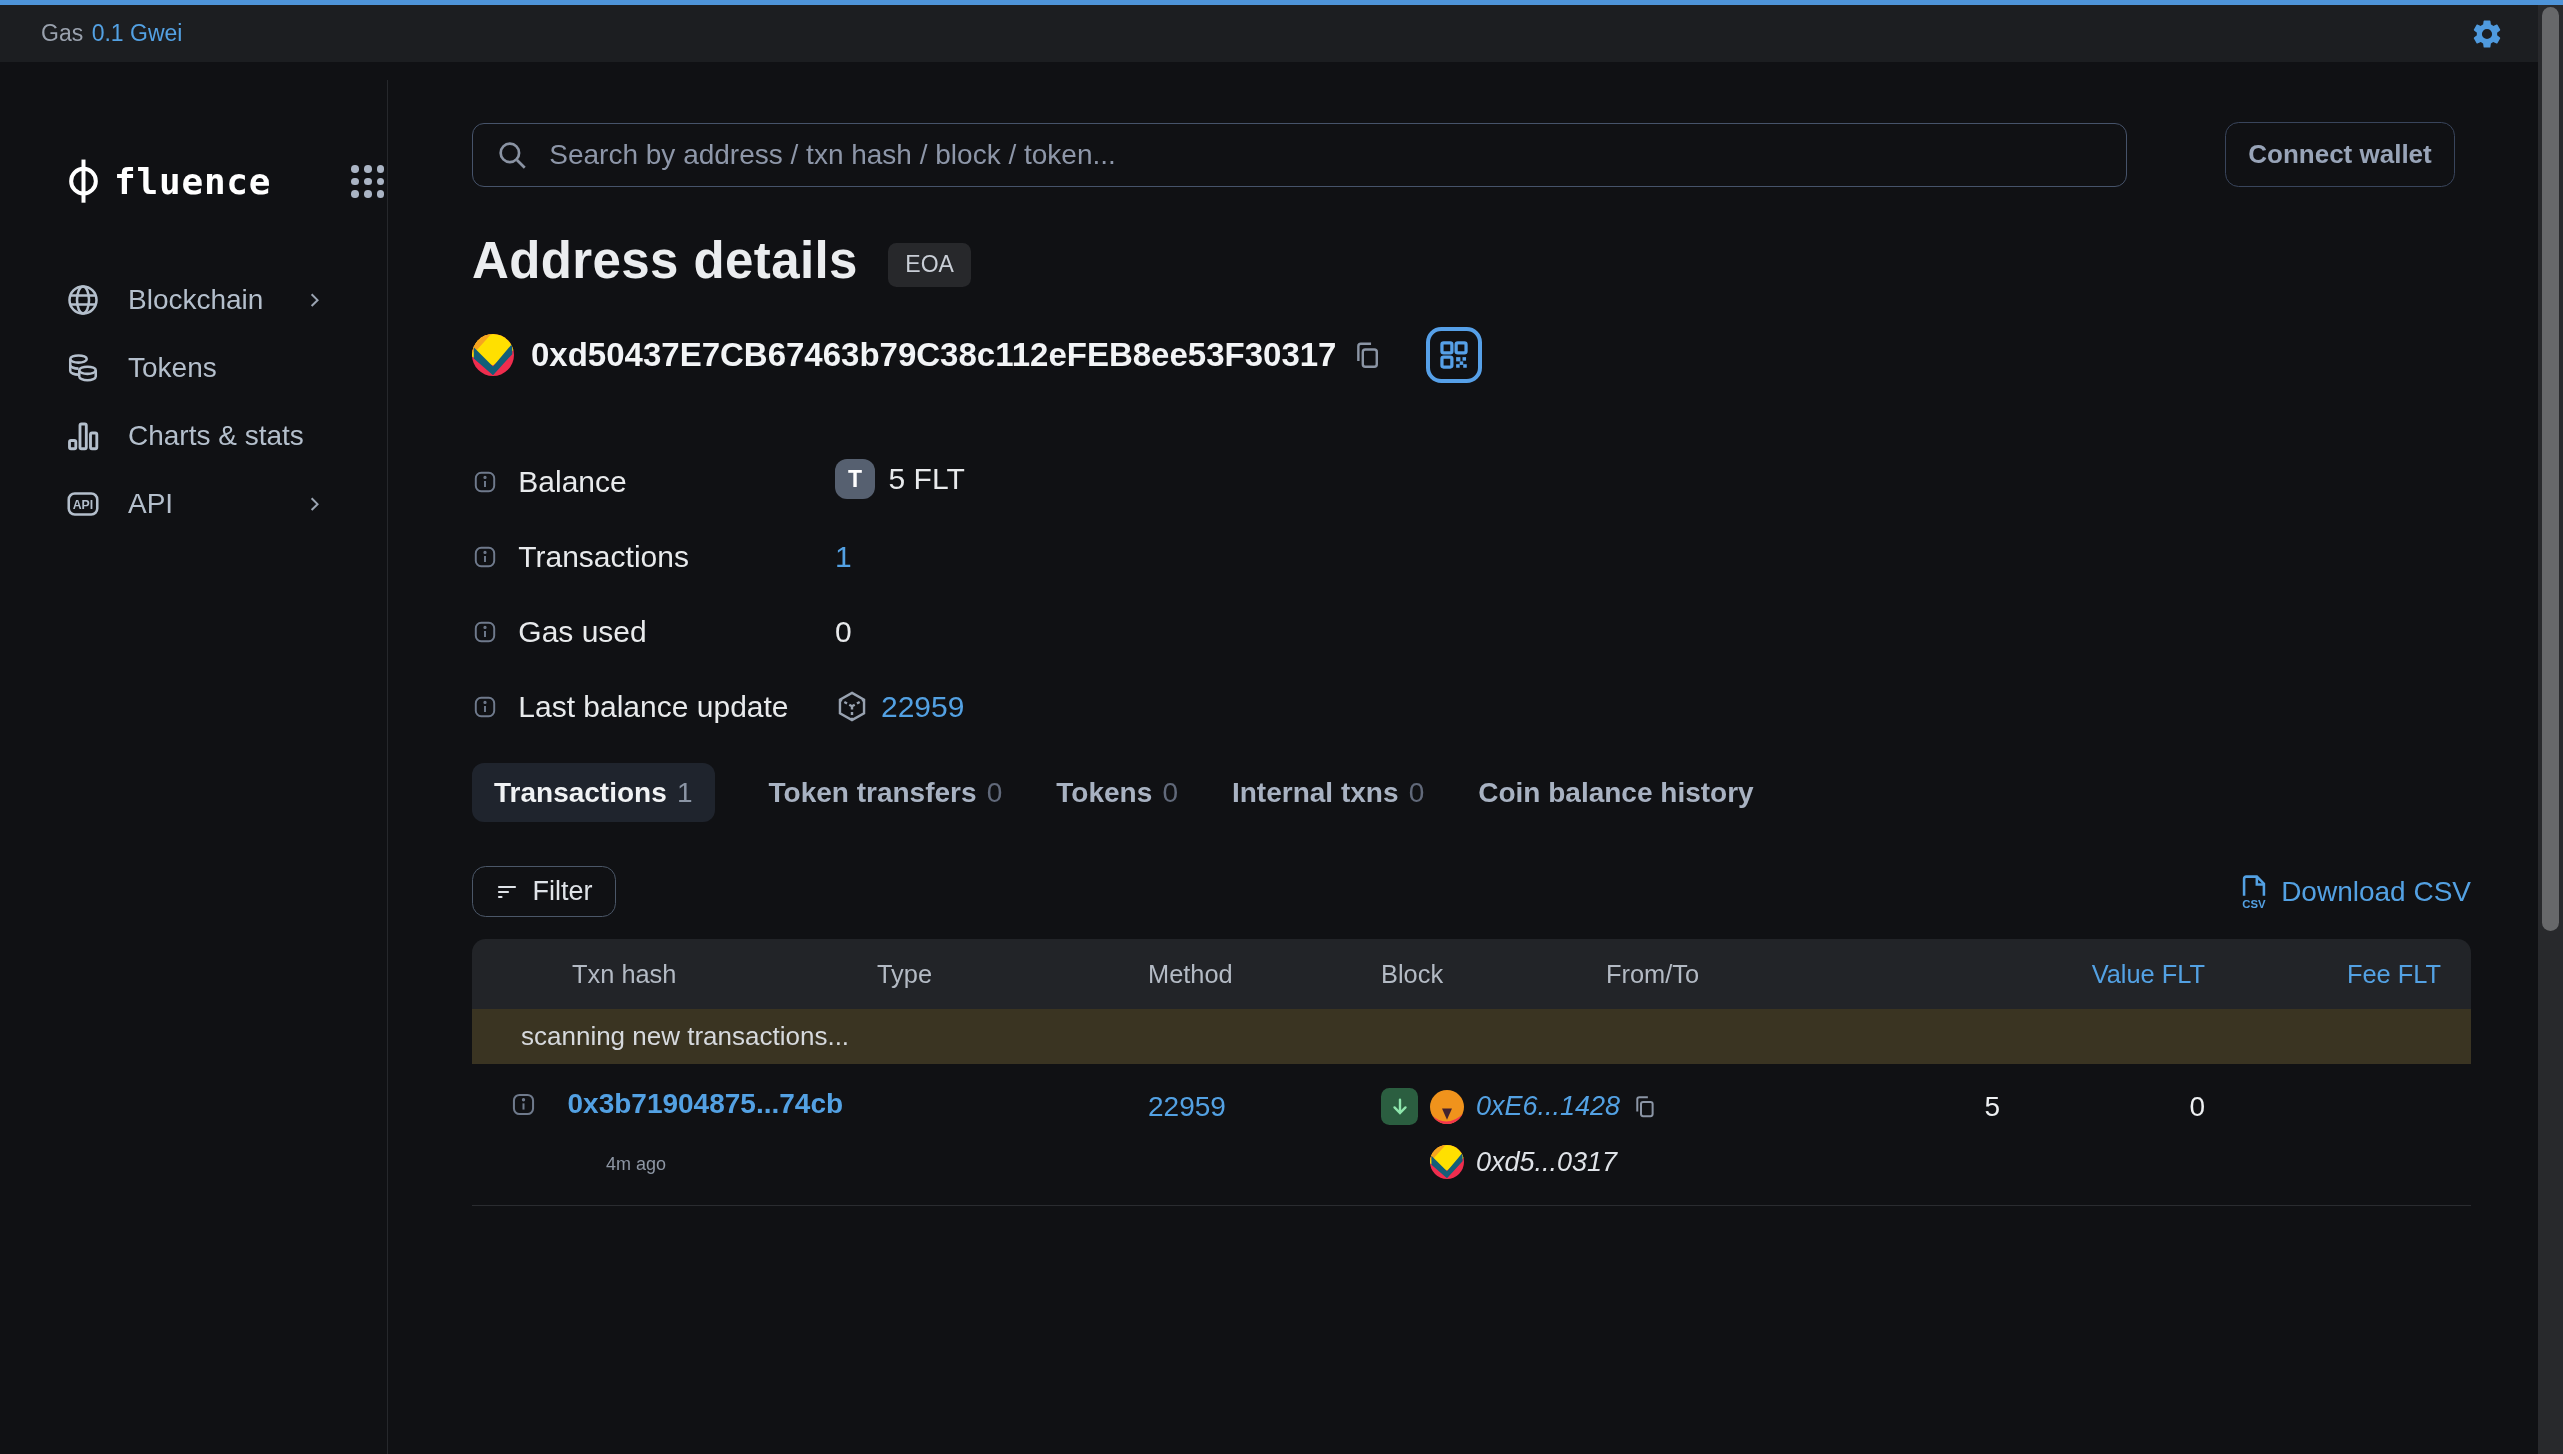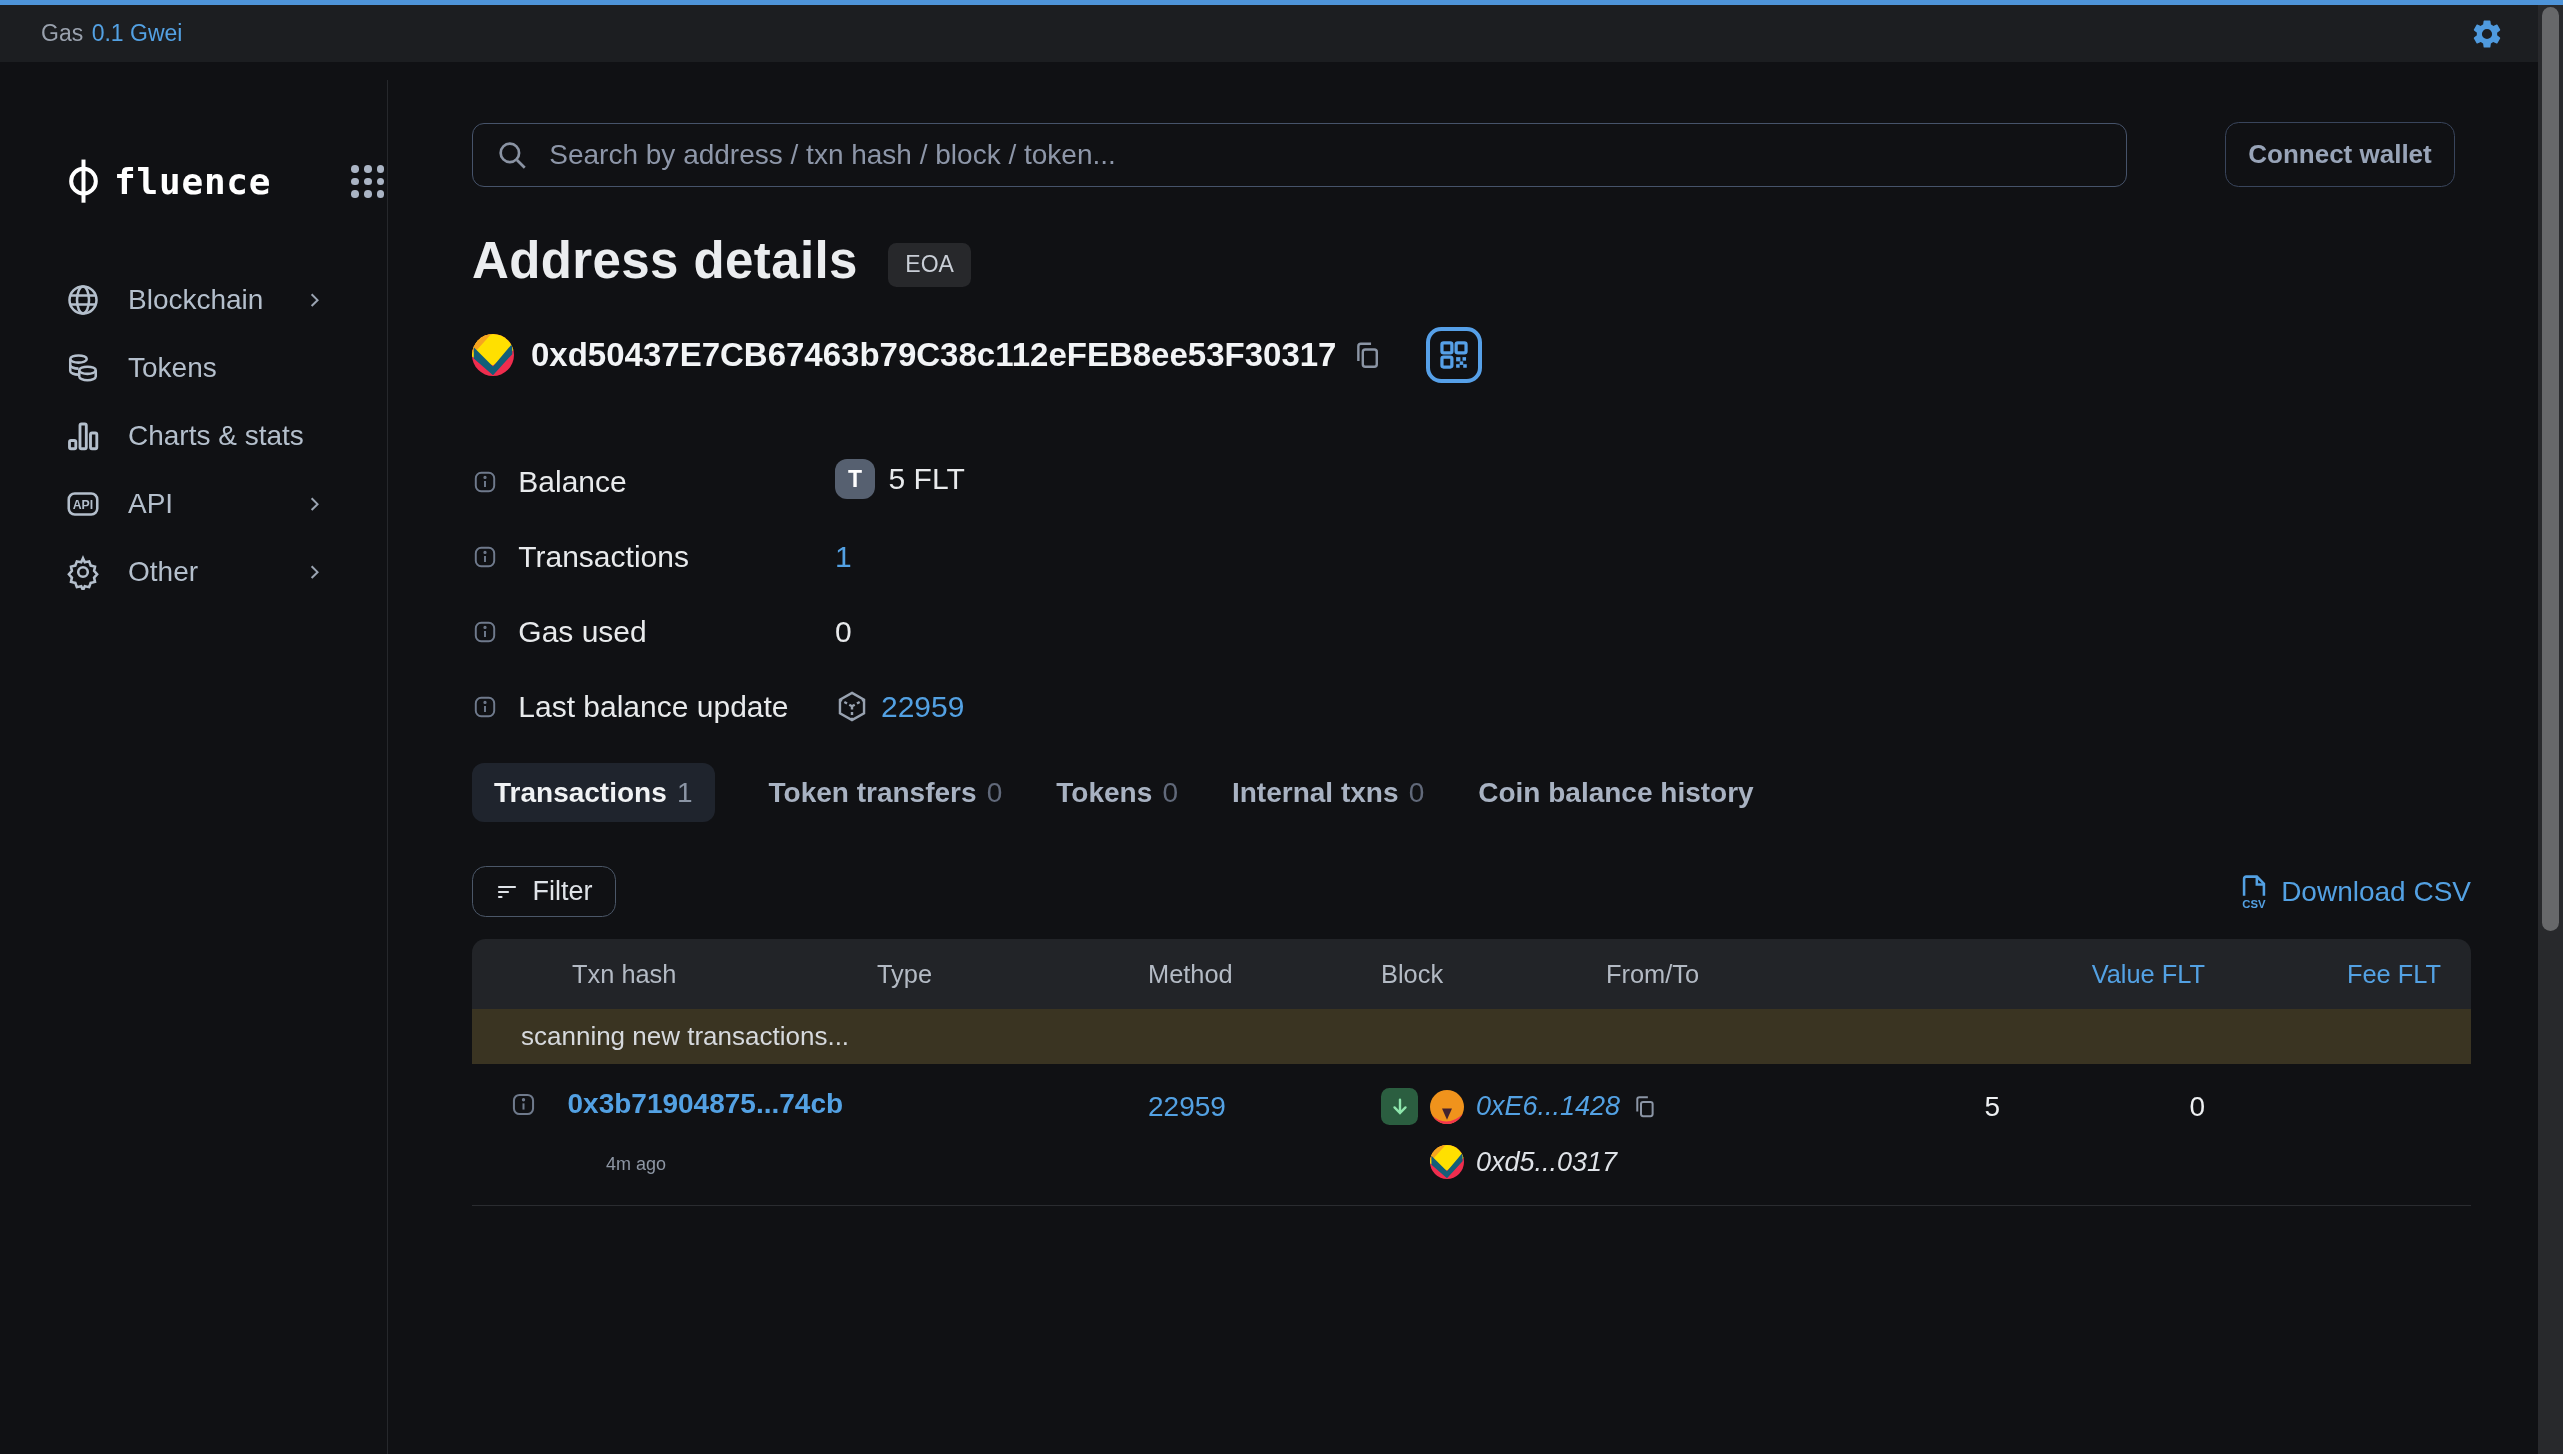--- a/index.html
+++ b/index.html
@@ -230,34 +230,20 @@
         <span class="nav-label">Charts &amp; stats</span>
       </div>
       <div class="nav-item">
         <span class="nav-icon">
           <svg viewBox="0 0 24 24" fill="none" stroke="currentColor" stroke-width="1.7">
             <rect x="2.5" y="5" width="19" height="14" rx="4"></rect>
             <text x="12" y="15.6" text-anchor="middle" font-size="8.2" font-weight="bold" fill="currentColor" stroke="none" font-family="Liberation Sans, sans-serif">API</text>
           </svg>
         </span>
         <span class="nav-label">API</span>
-        <span class="chev">
-          <svg viewBox="0 0 24 24" fill="none" stroke="currentColor" stroke-width="2.4">
-              <path d="M9 5l7 7-7 7"></path>
-            </svg>
-        </span>
-      </div>
-      <div class="nav-item">
-        <span class="nav-icon">
-          <svg viewBox="0 0 24 24" fill="none" stroke="currentColor" stroke-width="1.7">
-            <circle cx="12" cy="12" r="3.2"></circle>
-            <path d="M12 2.8l1.2 2.7 2.9-.6 1 2.8 2.9.7-.6 2.9 2 2.2-2 2.2.6 2.9-2.9.7-1 2.8-2.9-.6-1.2 2.7-1.2-2.7-2.9.6-1-2.8-2.9-.7.6-2.9-2-2.2 2-2.2-.6-2.9 2.9-.7 1-2.8 2.9.6z"></path>
-          </svg>
-        </span>
-        <span class="nav-label">Other</span>
         <span class="chev">
           <svg viewBox="0 0 24 24" fill="none" stroke="currentColor" stroke-width="2.4">
               <path d="M9 5l7 7-7 7"></path>
             </svg>
         </span>
       </div>
     </div>
   </div>
 
   <div class="main">

